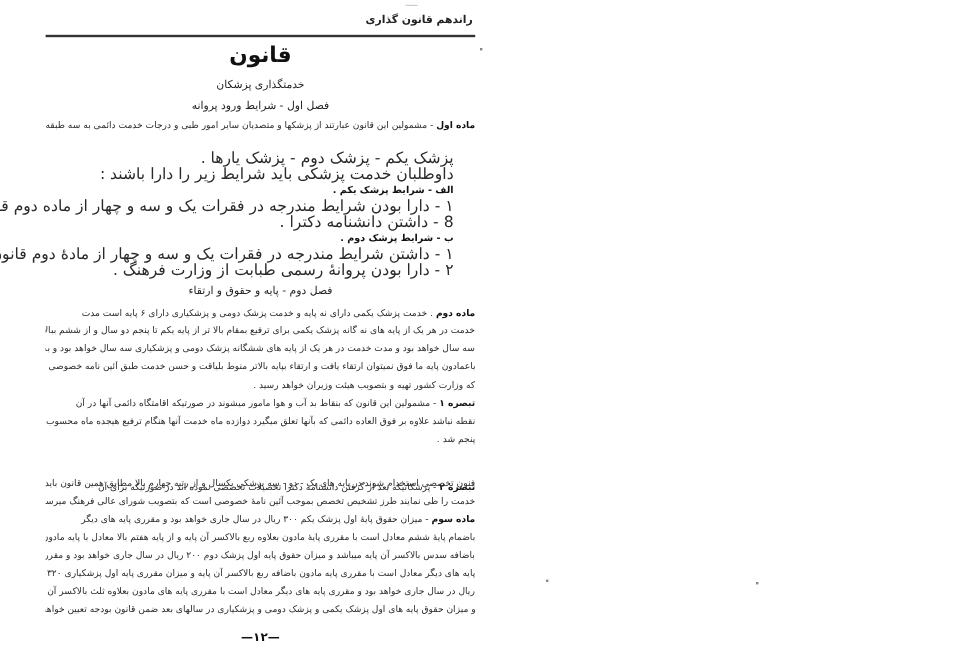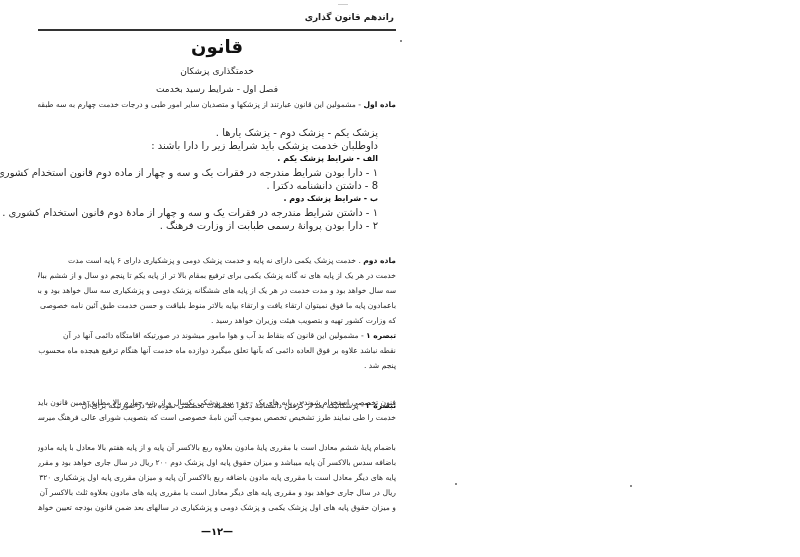--- a/index.html
+++ b/index.html
@@ -6,53 +6,54 @@
   body { width:800px; height:557px; background:#ffffff; position:relative; overflow:hidden;
          font-family:"DejaVu Sans", sans-serif; color:#1a1a1a; }
   .page { position:absolute; left:38px; top:0; width:358px; height:441px; direction:rtl; }
   .running-head { position:absolute; right:2px; top:12px; font-size:9px; font-weight:bold; color:#222; }
   .rule { position:absolute; left:0; right:0; top:29px; height:2px; background:#333; }
   .title { position:absolute; left:0; right:0; top:36px; text-align:center; font-size:18px; font-weight:bold; color:#111; }
   .subtitle { position:absolute; left:0; right:0; top:66px; text-align:center; font-size:9px; color:#222; }
   .sec { position:absolute; left:0; right:0; text-align:center; font-size:9px; color:#222; }
   .line { position:absolute; left:0; right:0; font-size:7.6px; line-height:10px; white-space:nowrap; overflow:hidden; color:#2a2a2a; text-align:justify; }
   .line b { font-weight:bold; color:#111; }
-  .item { position:absolute; font-size:10px; line-height:10px; white-space:nowrap; color:#2a2a2a; }
+  .item { position:absolute; font-size:13px; line-height:10px; white-space:nowrap; color:#2a2a2a; }
   .sub-head { position:absolute; font-size:8px; font-weight:bold; white-space:nowrap; color:#111; }
   .page-number { position:absolute; left:0; right:0; top:526px; text-align:center; font-size:10px; font-weight:bold; direction:ltr; color:#111; }
   .speck { position:absolute; width:2px; height:2px; background:#888; }
 </style>
 </head>
 <body>
 
 <div class="page">
   <div class="running-head">راندهم قانون گذاری</div>
   <div class="rule"></div>
 
   <div class="title">قانون</div>
   <div class="subtitle">خدمتگذاری پزشکان</div>
 
-  <div class="sec" style="top:84px;">فصل اول - شرایط رسید بخدمت</div>
+  <div class="sec" style="top:84px;">فصل اول - شرایط ورود پروانه</div>
 
   <div class="line" style="top:100px;">
     <b>ماده اول</b>
-    <span>- مشمولین این قانون عبارتند از پزشکها و متصدیان سایر امور طبی و درجات خدمت چهارم به سه طبقه</span>
+    <span>- مشمولین این قانون عبارتند از پزشکها و متصدیان سایر امور طبی و درجات خدمت دائمی به سه طبقه</span>
   </div>
 
   <div class="item" style="top:128px; right:18px;">پزشک یکم - پزشک دوم - پزشک یارها .</div>
   <div class="item" style="top:141px; right:18px;">داوطلبان خدمت پزشکی باید شرایط زیر را دارا باشند :</div>
 
   <div class="sub-head" style="top:154px; right:18px;">الف - شرایط پزشک یکم .</div>
   <div class="item" style="top:168px; right:18px;">۱ - دارا بودن شرایط مندرجه در فقرات یک و سه و چهار از ماده دوم قانون استخدام کشوری .</div>
   <div class="item" style="top:181px; right:18px;">8 - داشتن دانشنامه دکترا .</div>
 
   <div class="sub-head" style="top:194px; right:18px;">ب - شرایط پزشک دوم .</div>
   <div class="item" style="top:208px; right:18px;">۱ - داشتن شرایط مندرجه در فقرات یک و سه و چهار از مادهٔ دوم قانون استخدام کشوری .</div>
   <div class="item" style="top:221px; right:18px;">۲ - دارا بودن پروانهٔ رسمی طبابت از وزارت فرهنگ .</div>
 
+  <div class="sec" style="top:238px;">فصل دوم - پایه و حقوق و ارتقاء</div>
 
   <div class="line" style="top:256px;">
     <b>ماده دوم</b>
     <span>. خدمت پزشک یکمی دارای نه پایه و خدمت پزشک دومی و پزشکیاری دارای ۶ پایه است مدت</span>
   </div>
   <div class="line" style="top:271px;">خدمت در هر یک از پایه های نه گانه پزشک یکمی برای ترفیع بمقام بالا تر از پایه یکم تا پنجم دو سال و از ششم ببالا</div>
   <div class="line" style="top:286px;">سه سال خواهد بود و مدت خدمت در هر یک از پایه های ششگانه پزشک دومی و پزشکیاری سه سال خواهد بود و بدون طی</div>
   <div class="line" style="top:301px;">باعمادون پایه ما فوق نمیتوان ارتقاء یافت و ارتقاء بپایه بالاتر منوط بلیاقت و حسن خدمت طبق آئین نامه خصوصی خواهد بود</div>
   <div class="line" style="top:316px;">که وزارت کشور تهیه و بتصویب هیئت وزیران خواهد رسید .</div>
 
@@ -63,20 +64,24 @@
   <div class="line" style="top:346px;">نقطه نباشد علاوه بر فوق العاده دائمی که بآنها تعلق میگیرد دوازده ماه خدمت آنها هنگام ترفیع هیجده ماه محسوب</div>
   <div class="line" style="top:361px;">پنجم شد .</div>
 
   <div class="line" style="top:366px;margin-top:35px;">
     <b>تبصره ۲</b>
     <span>- پزشکانیکه بعد از گرفتن دانشنامه دکترا تحصیلات تخصصی نموده اند در صورتیکه برای آن</span>
   </div>
   <div class="line" style="top:398px;">فنون تخصصی استخدام شوند در پایه های یک - دو - سه پزشکی یکسال و از رتبه چهارم بالا مطابق همین قانون باید دورهٔ</div>
   <div class="line" style="top:413px;">خدمت را طی نمایند طرز تشخیص تخصص بموجب آئین نامهٔ خصوصی است که بتصویب شورای عالی فرهنگ میرسد .</div>
 
+  <div class="line" style="top:428px;">
+    <b>ماده سوم</b>
+    <span>- میزان حقوق پایهٔ اول پزشک یکم ۳۰۰ ریال در سال جاری خواهد بود و مقرری پایه های دیگر</span>
+  </div>
   <div class="line" style="top:443px;">باضمام پایهٔ ششم معادل است با مقرری پایهٔ مادون بعلاوه ربع بالاکسر آن پایه و از پایه هفتم بالا معادل با پایه مادون</div>
   <div class="line" style="top:458px;">باضافه سدس بالاکسر آن پایه میباشد و میزان حقوق پایه اول پزشک دوم ۲۰۰ ریال در سال جاری خواهد بود و مقرری</div>
   <div class="line" style="top:473px;">پایه های دیگر معادل است با مقرری پایه مادون باضافه ربع بالاکسر آن پایه و میزان مقرری پایه اول پزشکیاری ۳۲۰</div>
   <div class="line" style="top:488px;">ریال در سال جاری خواهد بود و مقرری پایه های دیگر معادل است با مقرری پایه های مادون بعلاوه ثلث بالاکسر آن پایه</div>
   <div class="line" style="top:503px;">و میزان حقوق پایه های اول پزشک یکمی و پزشک دومی و پزشکیاری در سالهای بعد ضمن قانون بودجه تعیین خواهد شد .</div>
 
   <div class="page-number">—۱۲—</div>
 </div>
 
 <div class="speck" style="left:338px; top:4px; width:10px; height:1px; background:#ccc;"></div>

